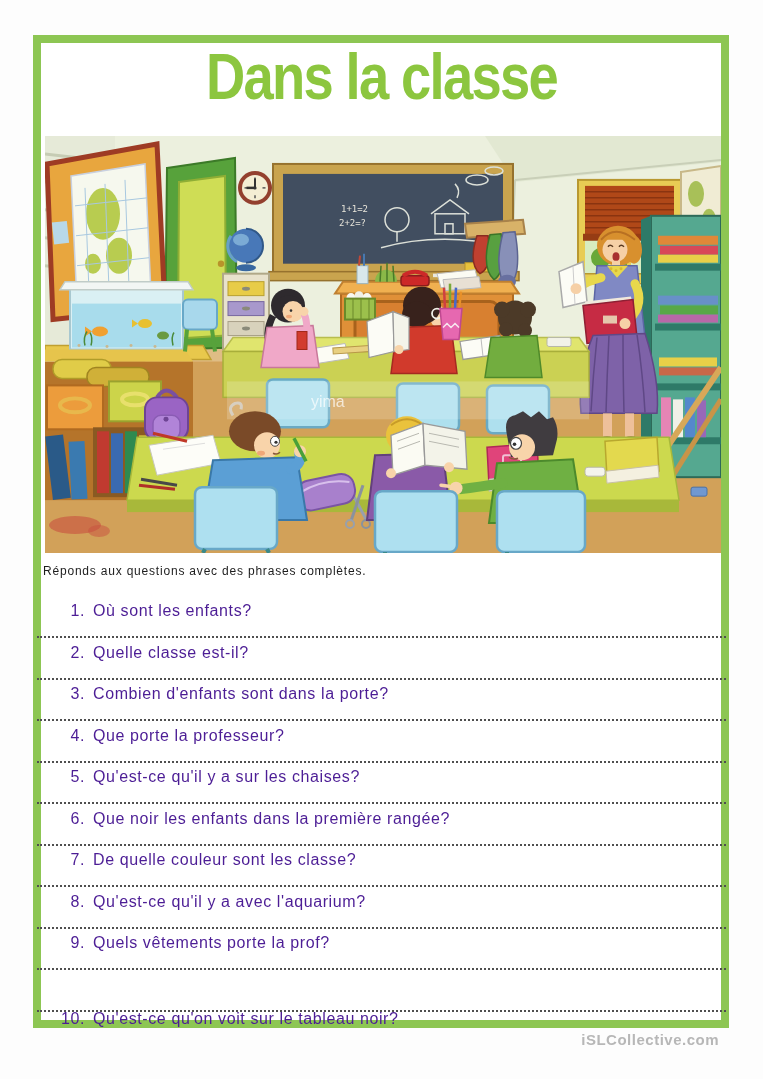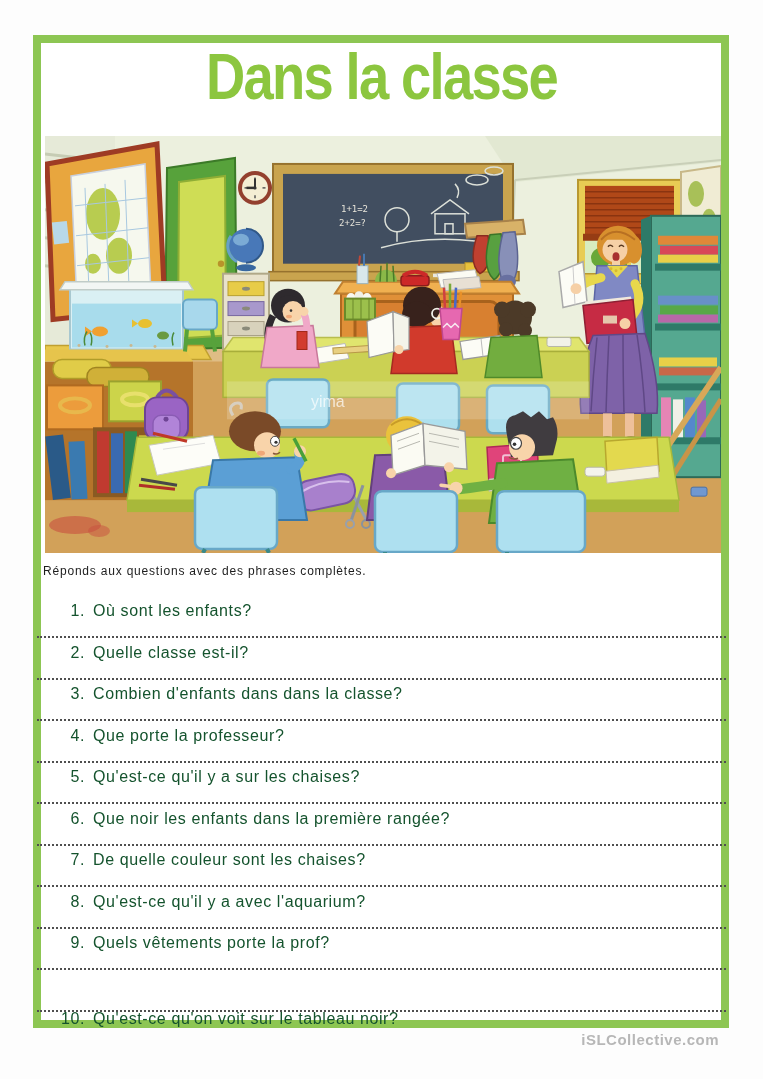--- a/index.html
+++ b/index.html
@@ -15,21 +15,21 @@
     position:absolute;left:0;right:0;top:42px;text-align:center;
     font-weight:bold;font-size:64px;line-height:70px;color:#8cc63f;
     letter-spacing:-2px;transform:scaleX(0.85);transform-origin:50% 50%;
     white-space:nowrap;
   }
   .illus{position:absolute;left:45px;top:136px;width:676px;height:417px;}
   .instruction{
     position:absolute;left:43px;top:564px;font-size:12px;letter-spacing:0.8px;color:#1d1d1d;
   }
   .q{
-    position:absolute;left:37px;width:688px;font-size:16px;letter-spacing:0.6px;color:#14532d;
+    position:absolute;left:37px;width:688px;font-size:16px;letter-spacing:0.6px;color:#4c1d95;
     white-space:nowrap;
   }
   .qn{display:inline-block;width:48px;text-align:right;margin-right:8px;}
   .dots{
     position:absolute;left:37px;width:689px;height:0;
     border-bottom:2px dotted #4f4f4f;
   }
   .footer{
     position:absolute;right:44px;top:1031px;font-size:15px;font-weight:bold;
     color:#b7b7b7;letter-spacing:0.5px;
@@ -453,41 +453,41 @@
   <span class="qn">1.</span><span>Où sont les enfants?</span>
 </div>
 <div class="dots" style="top:636px"></div>
 
 <div class="q" style="top:643.5px">
   <span class="qn">2.</span><span>Quelle classe est-il?</span>
 </div>
 <div class="dots" style="top:677.5px"></div>
 
 <div class="q" style="top:685px">
-  <span class="qn">3.</span><span>Combien d'enfants dans dans la classe?</span>
+  <span class="qn">3.</span><span>Combien d'enfants sont dans la porte?</span>
 </div>
 <div class="dots" style="top:719px"></div>
 
 <div class="q" style="top:726.5px">
   <span class="qn">4.</span><span>Que porte la professeur?</span>
 </div>
 <div class="dots" style="top:760.5px"></div>
 
 <div class="q" style="top:768px">
   <span class="qn">5.</span><span>Qu'est-ce qu'il y a sur les chaises?</span>
 </div>
 <div class="dots" style="top:802px"></div>
 
 <div class="q" style="top:809.5px">
   <span class="qn">6.</span><span>Que noir les enfants dans la première rangée?</span>
 </div>
 <div class="dots" style="top:843.5px"></div>
 
 <div class="q" style="top:851px">
-  <span class="qn">7.</span><span>De quelle couleur sont les chaises?</span>
+  <span class="qn">7.</span><span>De quelle couleur sont les classe?</span>
 </div>
 <div class="dots" style="top:885px"></div>
 
 <div class="q" style="top:892.5px">
   <span class="qn">8.</span><span>Qu'est-ce qu'il y a avec l'aquarium?</span>
 </div>
 <div class="dots" style="top:926.5px"></div>
 
 <div class="q" style="top:934px">
   <span class="qn">9.</span><span>Quels vêtements porte la prof?</span>

